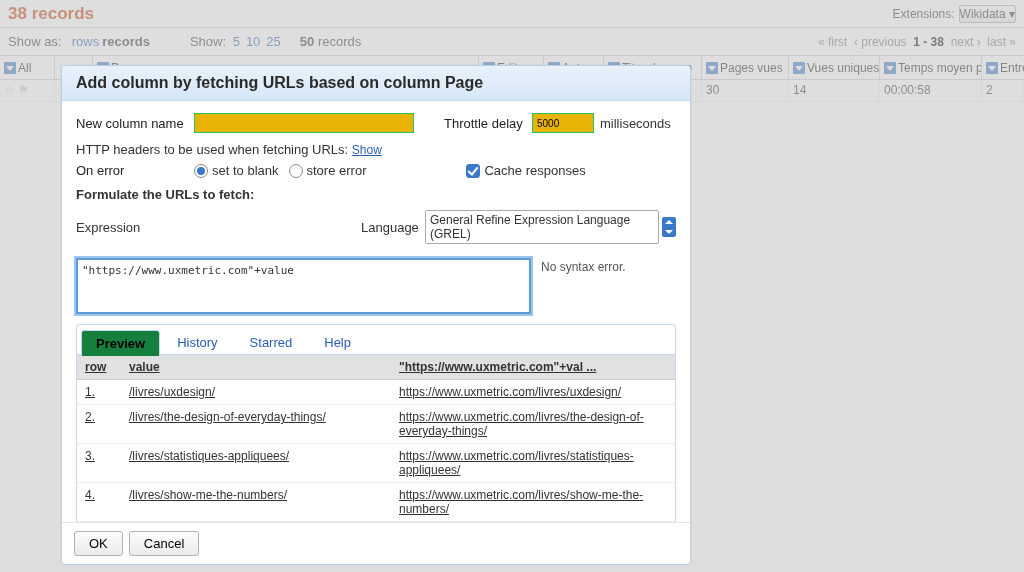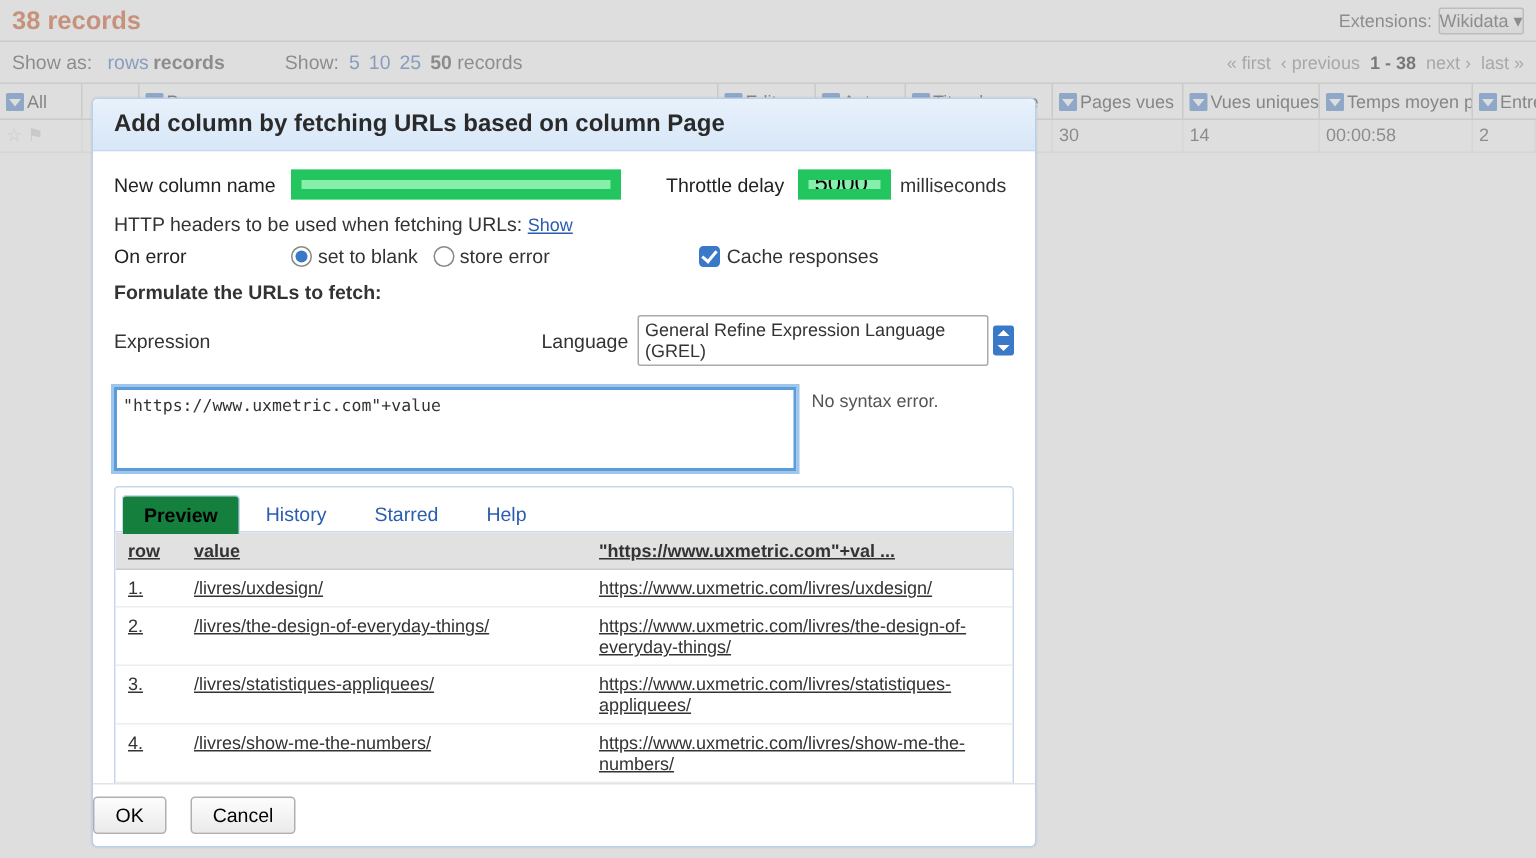--- a/index.html
+++ b/index.html
@@ -70,21 +70,21 @@
     }
     .dialog-header {
       background: linear-gradient(#e8f1fb, #d7e7f8);
       padding: 8px 14px; font-size:16px; font-weight:bold; color:#2a2a2a;
       border-bottom:1px solid #c5d8ef; border-radius:4px 4px 0 0;
     }
     .dialog-body { padding: 12px 14px 6px 14px; flex:1; overflow:hidden; }
     .dialog-row { display:flex; align-items:center; margin-bottom:9px; font-size:13px; }
     .dialog-row .lbl { flex:none; color:#222; }
     .txt-input {
-      border:7px solid #22c55e; height:20px; padding:2px 4px; font-size:16px; background:#86efac;
+      border:1px solid #22c55e; height:20px; padding:2px 4px; font-size:10px; background:#eab308;
     }
     .radio, .checkbox {
       width:14px; height:14px; border-radius:50%; border:1px solid #888; display:inline-block;
       margin-right:4px; position:relative; flex:none; background:#fff;
     }
     .checkbox { border-radius:3px; }
     .radio.checked::after{
       content:''; position:absolute; left:2px; top:2px; width:8px; height:8px; border-radius:50%; background:#3a78c8;
     }
     .checkbox.checked { background:#3a78c8; border-color:#3a78c8; }
@@ -121,21 +121,21 @@
       padding:5px 14px; color:#2a5db0; cursor:pointer; border:1px solid transparent;
       border-bottom:none; margin-right:2px; border-radius:3px 3px 0 0;
     }
     .tab.active { color:#000; font-weight:bold; border-color:#c5d8ef; background:#15803d; position:relative; top:1px; }
     .tabs-content { border-top:1px solid #c5d8ef; flex:1; overflow:auto; padding: 0 0; margin-top:-1px; }
     .prev-table { width:100%; border-collapse:collapse; font-size:12px; table-layout:fixed;text-decoration:underline; }
     .prev-table th { background:#e1e1e1; text-align:left; padding:5px 8px; font-weight:bold; border-bottom:1px solid #ccc; }
     .prev-table td { padding:5px 8px; border-bottom:1px solid #eee; vertical-align:top; word-break:break-word; }
     .prev-table td.idx { width:30px; }
     .dialog-footer {
-      padding:8px 0; display:flex; gap:16px;
+      padding:8px 12px; display:flex; gap:6px;
       border-top:1px solid #e3e3e3;
     }
     .btn {
       background: linear-gradient(#fdfdfd,#eaeaea);
       border:1px solid #b0b0b0; border-radius:3px; padding:4px 14px; font-size:13px; cursor:pointer;
     }
   </style>
 </head>
 <body>
 
@@ -152,21 +152,21 @@
 
 <div class="toolbar2">
   <span>Show as:</span>&nbsp;&nbsp;
   <span class="link">rows</span>
   <span class="bold">records</span>
   <span class="gap"></span>
   <span>Show:</span>&nbsp;
   <span class="link">5</span>
   <span class="link">10</span>
   <span class="link">25</span>
-  <span class="bold" style="margin-left:3px">50</span>&nbsp;
+  <span class="bold" style="margin-left:16px">50</span>&nbsp;
   <span>records</span>
   <span class="pager">
     <span>« first</span>&nbsp;
     <span>‹ previous</span>&nbsp;
     <span class="current">1 - 38</span>&nbsp;
     <span>next ›</span>&nbsp;
     <span>last »</span>
   </span>
 </div>
 

